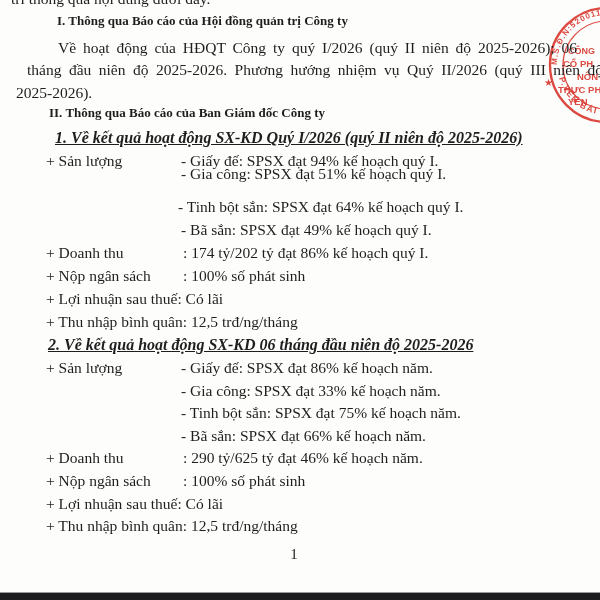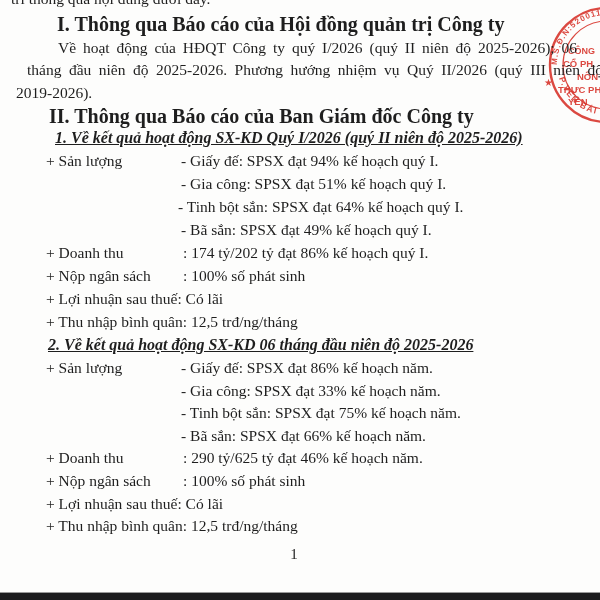--- a/index.html
+++ b/index.html
@@ -8,21 +8,21 @@
     position: relative;
     width: 600px; height: 600px;
     background: #fdfdfc;
     overflow: hidden;
     font-family: "Liberation Serif", serif;
     color: #1e1e1e;
     font-size: 15.5px;
   }
   .line { position: absolute; white-space: nowrap; }
   .jline { position: absolute; white-space: normal; text-align: justify; text-align-last: justify; }
-  .h1 { font-weight: bold; font-size: 20px; }
+  .h1 { font-weight: bold; font-size: 13px; }
   .h2 { font-weight: bold; font-style: italic; font-size: 16px; text-decoration: underline; }
   .pagenum { position: absolute; left: -6px; top: 546px; width: 600px; text-align: center; font-size: 15px; }
   .scan-edge {
     position: absolute; left: 0; bottom: 0; width: 600px; height: 7px;
     background: #1c1c1e; border-top: 1px solid #9a9a9a;
   }
   .stamp-svg { position: absolute; left: 535px; top: 4px; width: 90px; height: 126px; overflow: visible; }
 </style>
 </head>
 <body>
@@ -52,29 +52,29 @@
       <text x="23" y="89" font-size="9.5">THỰC PH</text>
       <text x="33" y="101" font-size="9.5">YÊN</text>
     </g>
   </svg>
 
   <div class="line" style="left:11px; top:-10px;">trí thông qua nội dung dưới đây.</div>
 
   <div class="line h1" style="left:57px; top:13px;">I. Thông qua Báo cáo của Hội đồng quản trị Công ty</div>
   <div class="jline" style="left:58px; top:39px; width:519px;">Về hoạt động của HĐQT Công ty quý I/2026 (quý II niên độ 2025-2026); 06</div>
   <div class="jline" style="left:7px; top:61px; width:576px;margin-left:20px;">tháng đầu niên độ 2025-2026. Phương hướng nhiệm vụ Quý II/2026 (quý III niên độ</div>
-  <div class="line" style="left:16px; top:84px;">2019-2026).</div>
+  <div class="line" style="left:16px; top:84px;">2025-2026).</div>
 
   <div class="line h1" style="left:49px; top:105px;">II. Thông qua Báo cáo của Ban Giám đốc Công ty</div>
 
   <div class="line h2" style="left:55px; top:129px;">1. Về kết quả hoạt động SX-KD Quý I/2026 (quý II niên độ 2025-2026)</div>
 
   <div class="line" style="left:46px; top:152px;">+ Sản lượng</div>
   <div class="line" style="left:181px; top:152px;">- Giấy đế: SPSX đạt 94% kế hoạch quý I.</div>
-  <div class="line" style="left:181px; top:175px;">- Gia công: SPSX đạt 51% kế hoạch quý I.</div>
+  <div class="line" style="left:181px; top:165px;">- Gia công: SPSX đạt 51% kế hoạch quý I.</div>
   <div class="line" style="left:178px; top:198px;">- Tinh bột sắn: SPSX đạt 64% kế hoạch quý I.</div>
   <div class="line" style="left:181px; top:221px;">- Bã sắn: SPSX đạt 49% kế hoạch quý I.</div>
 
   <div class="line" style="left:46px; top:244px;">+ Doanh thu</div>
   <div class="line" style="left:183px; top:244px;">: 174 tỷ/202 tỷ đạt 86% kế hoạch quý I.</div>
 
   <div class="line" style="left:46px; top:267px;">+ Nộp ngân sách</div>
   <div class="line" style="left:183px; top:267px;">: 100% số phát sinh</div>
 
   <div class="line" style="left:46px; top:290px;">+ Lợi nhuận sau thuế: Có lãi</div>

